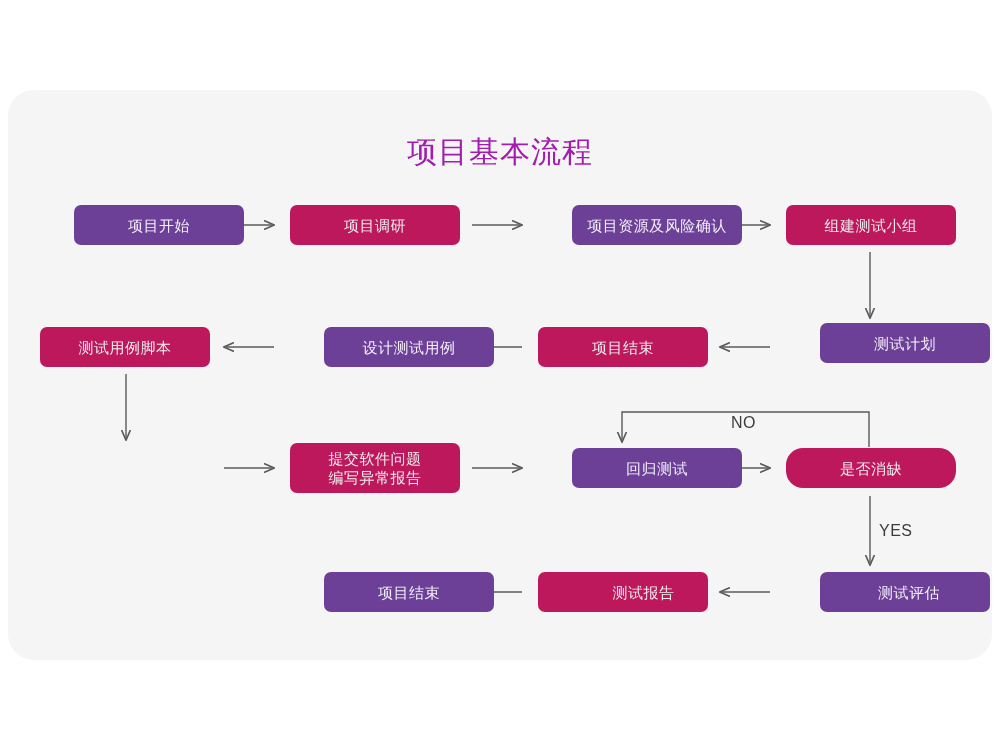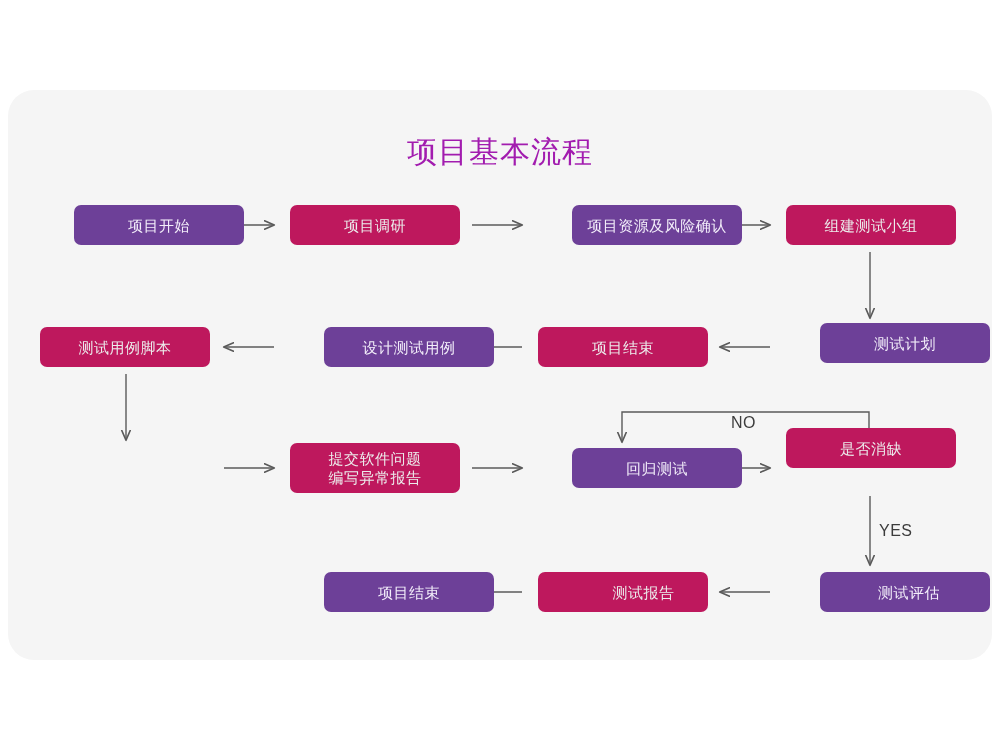--- a/index.html
+++ b/index.html
@@ -162,21 +162,21 @@
 
   <div class="node gray tall" style="left:290px; top:443px;">
     <span class="lines">
       <span style="display:block;">提交软件问题</span>
       <span style="display:block;">编写异常报告</span>
     </span>
   </div>
   <div class="node purple" style="left:538px; top:448px;">
     <span>回归测试</span>
   </div>
-  <div class="node gray" style="left:786px; top:428px;">
+  <div class="node gray" style="left:786px; top:448px;border-radius:17px;">
     <span>是否消缺</span>
   </div>
 
   <div class="node purple" style="left:290px; top:572px;">
     <span>项目结束</span>
   </div>
   <div class="node gray" style="left:538px; top:572px;padding-left:41px;">
     <span>测试报告</span>
   </div>
   <div class="node purple" style="left:786px; top:572px;padding-left:8px;">

